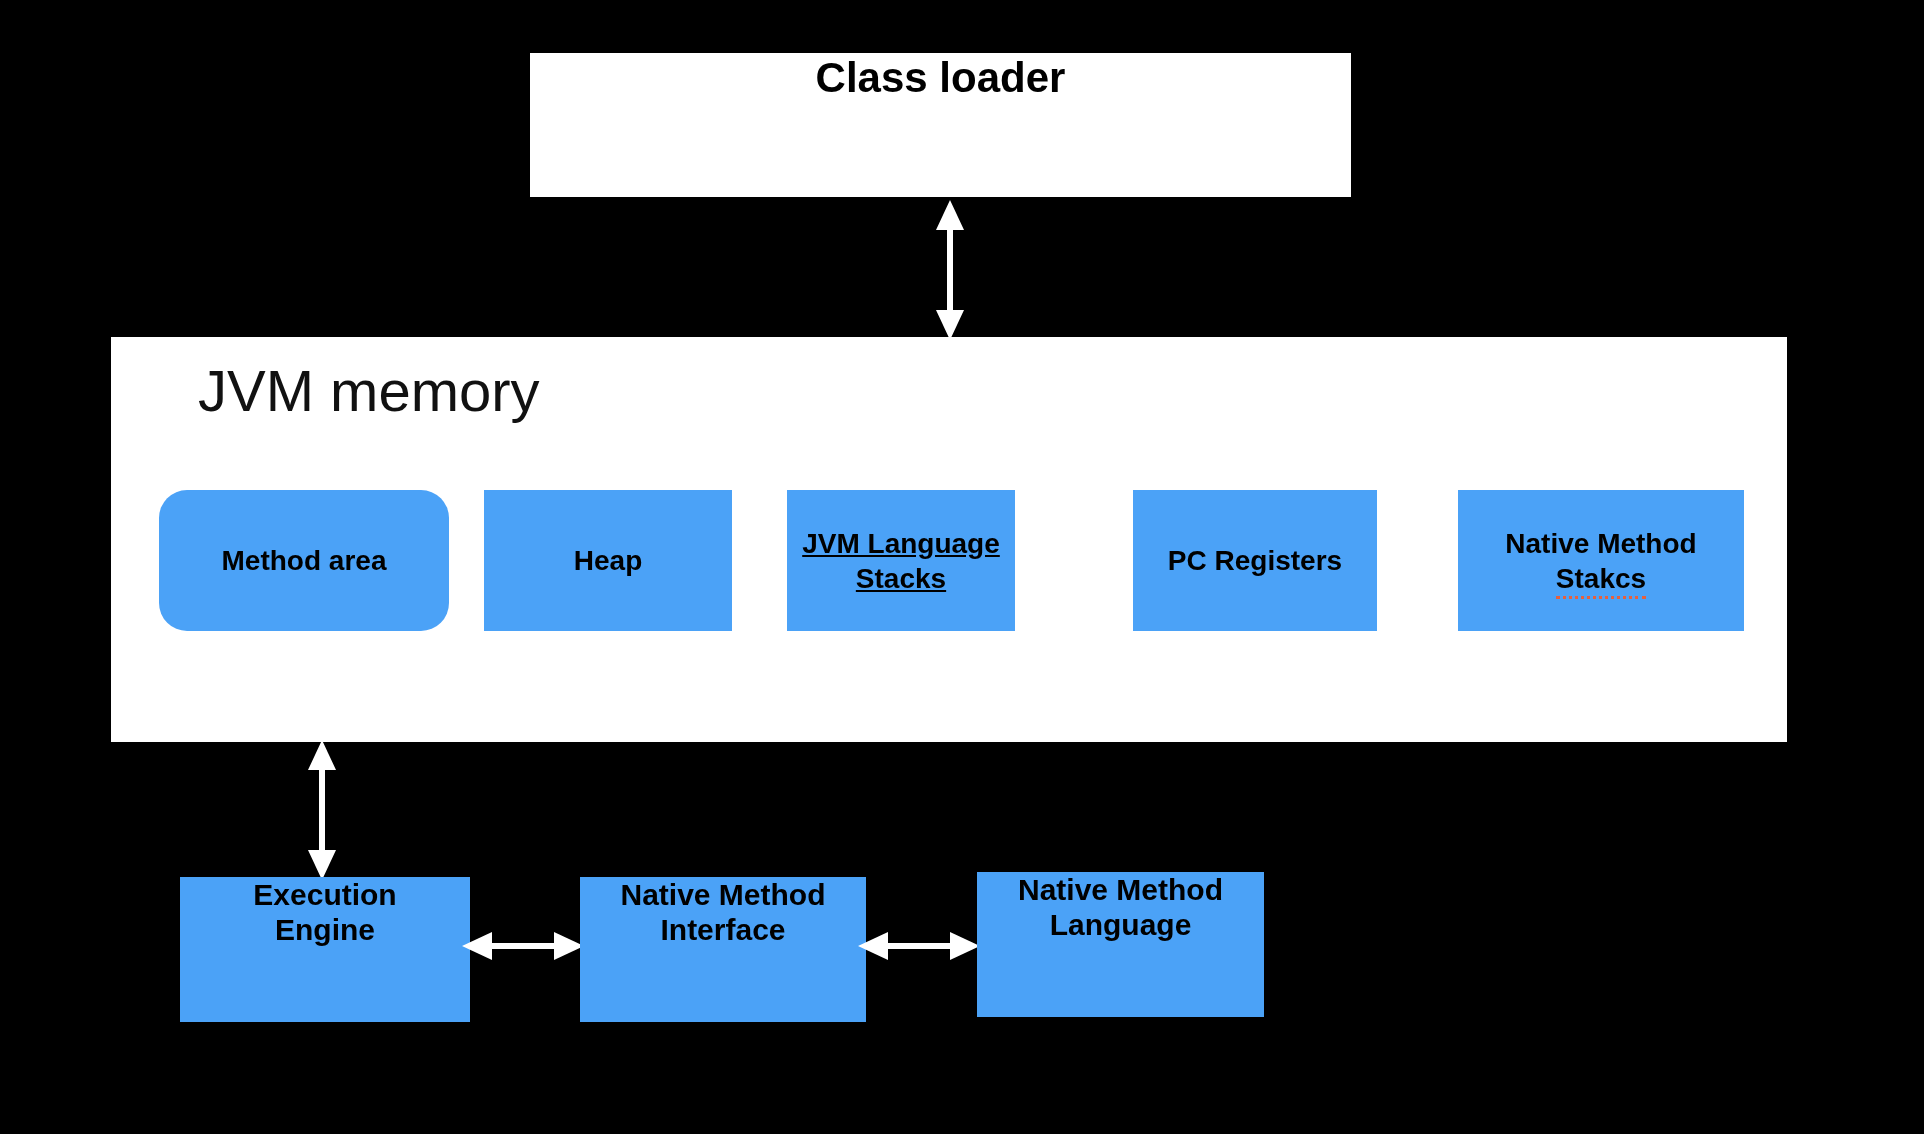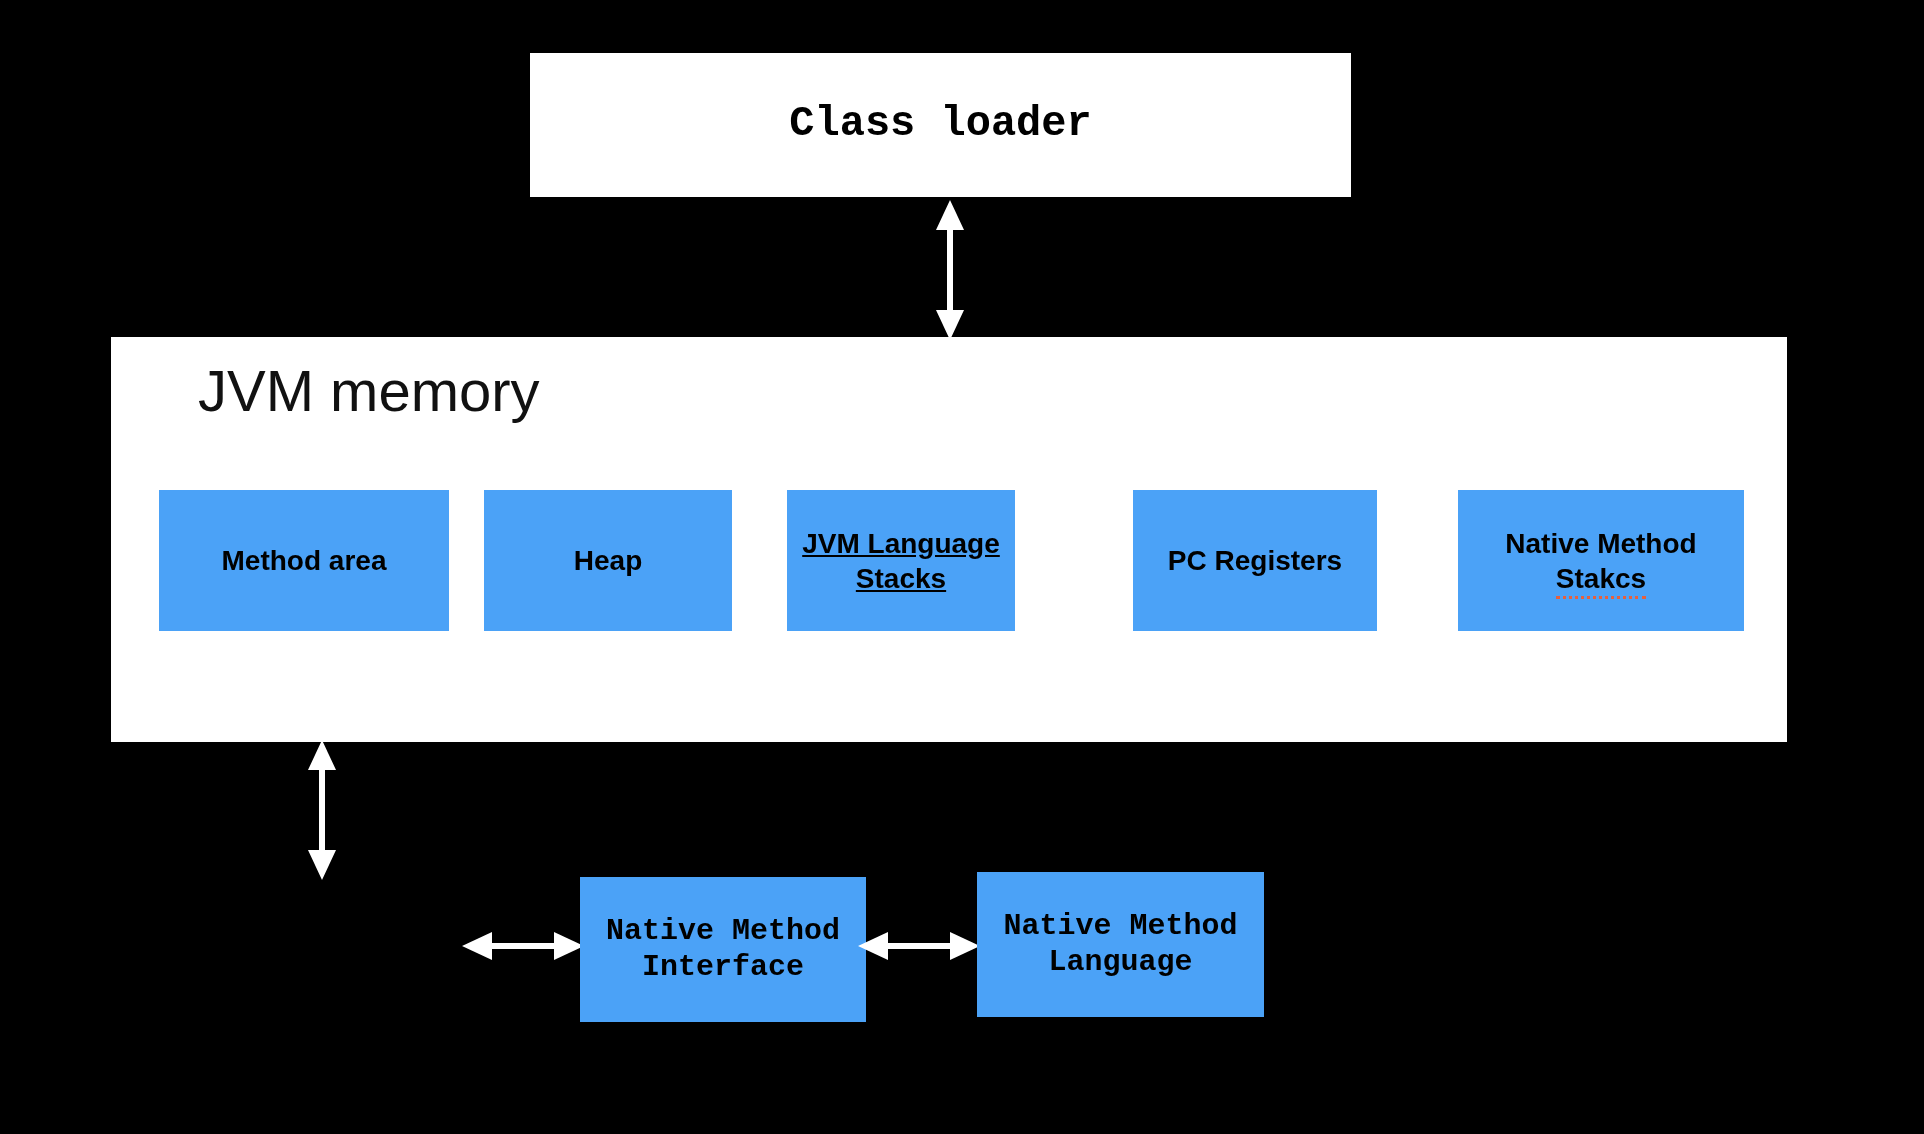--- a/index.html
+++ b/index.html
@@ -14,25 +14,24 @@
     background: #000000;
     overflow: hidden;
     font-family: "Liberation Sans", sans-serif;
   }
 
   
   .box {
     position: absolute;
     box-sizing: border-box;
     display: flex;
-    align-items: center;
+    align-items: flex-start;
     justify-content: center;
     text-align: center;
     line-height: 1.18;
-    font-family: Liberation Mono, monospace;
   }
   .box-white {
     background: #ffffff;
     color: #000000;
   }
   .box-blue {
     background: #4ba2f7;
     color: #000000;
     font-weight: bold;
   }
@@ -157,21 +156,21 @@
     <svg width="40" height="140" viewBox="0 0 40 140" aria-hidden="true">
       <line x1="20" y1="20" x2="20" y2="120" stroke="#ffffff" stroke-width="6"></line>
       <polygon points="20,0 6,30 34,30" fill="#ffffff"></polygon>
       <polygon points="20,140 6,110 34,110" fill="#ffffff"></polygon>
     </svg>
   </div>
 
   <div id="jvm-memory">
     <div id="jvm-memory-title">JVM memory</div>
 
-    <div class="mem-box" style="left:48px; width:290px;">
+    <div class="mem-box" style="left:48px; width:290px;border-radius:28px;">
       <span class="label">Method area</span>
     </div>
 
     <div class="mem-box" style="left:373px; width:248px;">
       <span class="label">Heap</span>
     </div>
 
     <div class="mem-box" style="left:676px; width:228px;text-decoration:underline;">
       <span class="label">
         <span>JVM Language</span><br>
@@ -192,20 +191,26 @@
   </div>
 
   <div class="arrow" id="arrow-jvm-execution">
     <svg width="40" height="140" viewBox="0 0 40 140" aria-hidden="true">
       <line x1="20" y1="18" x2="20" y2="122" stroke="#ffffff" stroke-width="6"></line>
       <polygon points="20,0 6,30 34,30" fill="#ffffff"></polygon>
       <polygon points="20,140 6,110 34,110" fill="#ffffff"></polygon>
     </svg>
   </div>
 
+  <div class="box box-blue" id="execution-engine">
+    <span>
+      <span>Execution</span><br>
+      <span>Engine</span>
+    </span>
+  </div>
 
   <div class="arrow" id="arrow-ee-nmi">
     <svg width="122" height="40" viewBox="0 0 122 40" aria-hidden="true">
       <line x1="18" y1="20" x2="104" y2="20" stroke="#ffffff" stroke-width="6"></line>
       <polygon points="0,20 30,6 30,34" fill="#ffffff"></polygon>
       <polygon points="122,20 92,6 92,34" fill="#ffffff"></polygon>
     </svg>
   </div>
 
   <div class="box box-blue" id="native-method-interface">

